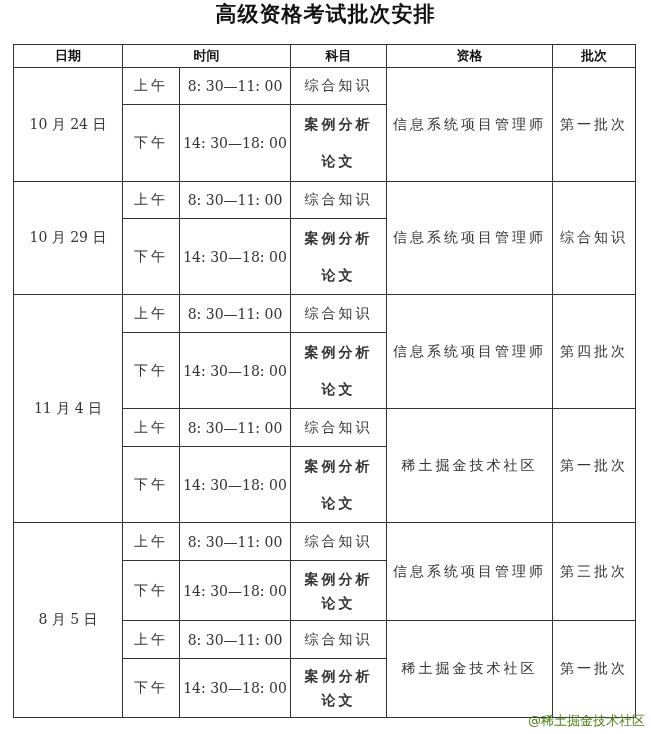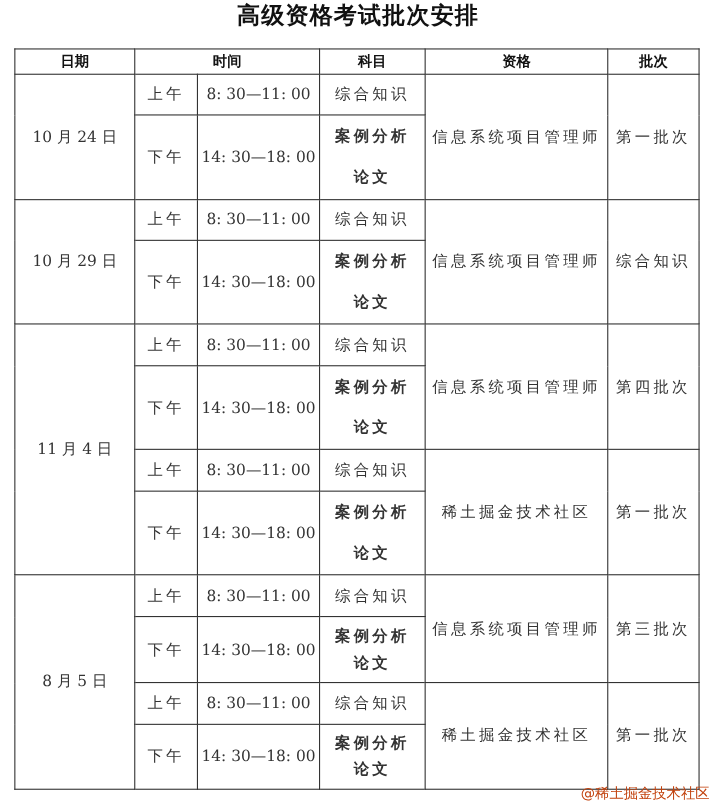--- a/index.html
+++ b/index.html
@@ -9,21 +9,21 @@
              font-size:21px; font-weight:bold; letter-spacing:1px; color:#111; }
     table.sched { position:absolute; left:13px; top:44px; border-collapse:collapse;
                   table-layout:fixed; width:622px; }
     table.sched td, table.sched th { border:1.5px solid #333; padding:0; text-align:center;
                   vertical-align:middle; font-size:14px; color:#333; overflow:hidden; }
     table.sched th { font-family:"DejaVu Sans", "Liberation Sans", sans-serif;
                      font-weight:bold; font-size:13px; color:#111; height:22px; }
     .sp { letter-spacing:3px; }
     .sub { display:block; line-height:37px; }
     .lines span { display:block; letter-spacing:3px;font-weight:bold; }
-    .watermark { position:absolute; right:6px; top:712px; font-size:13px; color:#c2410c;
+    .watermark { position:absolute; right:6px; top:712px; font-size:13px; color:#4d7c0f;
                  font-family:"DejaVu Sans", sans-serif; }
   </style>
 </head>
 <body>
 
 <div class="title">高级资格考试批次安排</div>
 
 <table class="sched">
   <colgroup>
     <col style="width:109px">

